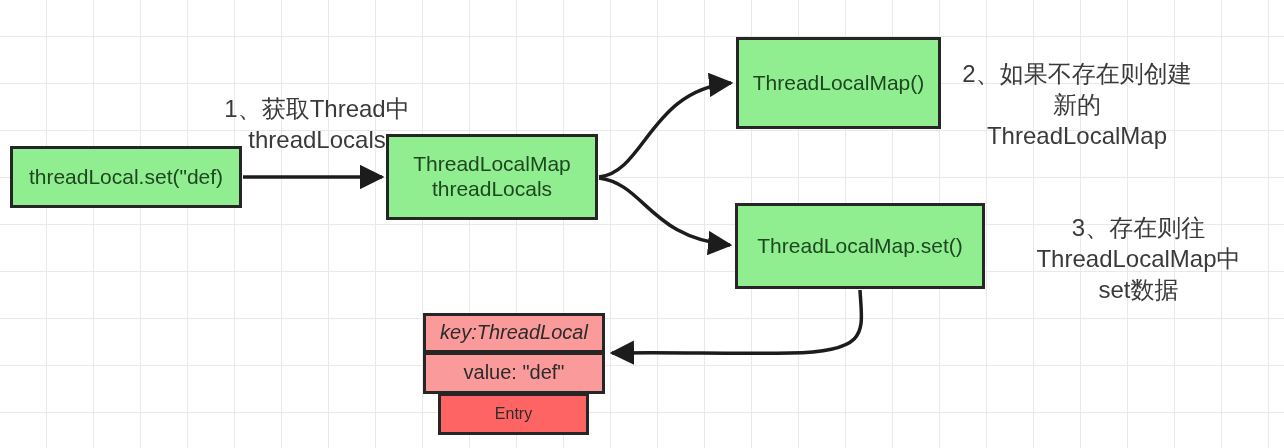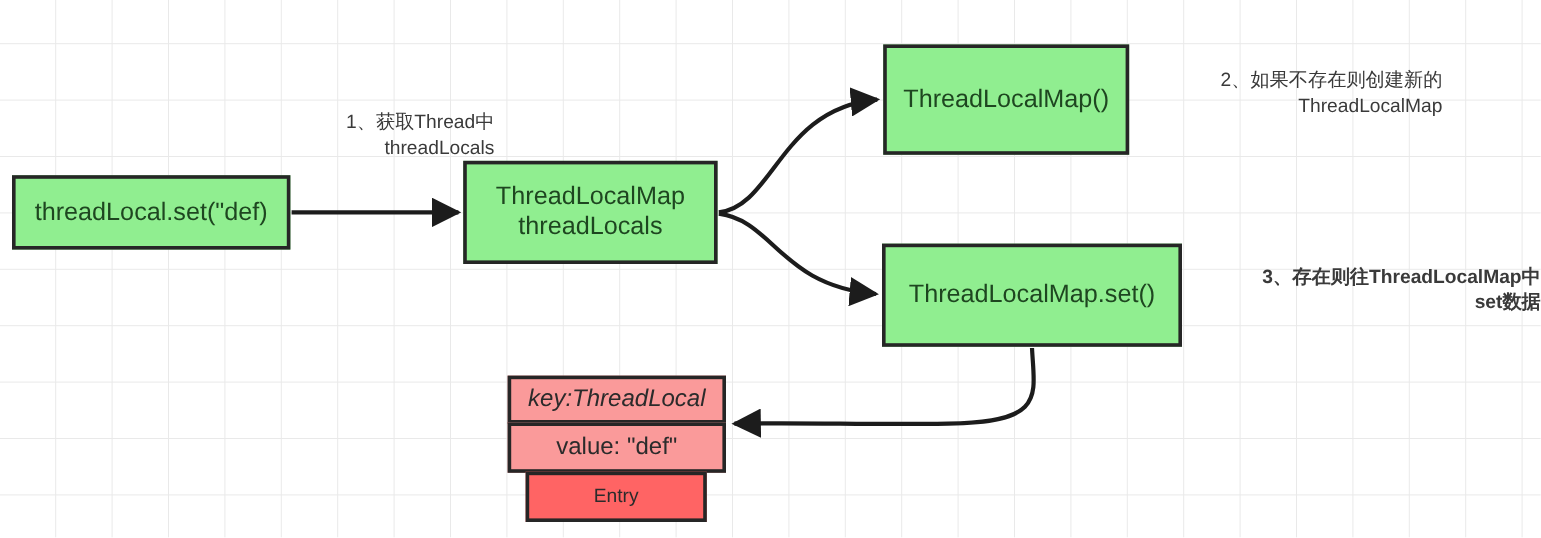--- a/index.html
+++ b/index.html
@@ -50,39 +50,39 @@
     font-size: 20px;
   }
   .entry-foot {
     background: #ff6464;
     color: #2b2b2b;
     font-size: 16px;
   }
   .label {
     position: absolute;
     color: #3a3a3a;
-    font-size: 16px;
+    font-size: 24px;
     line-height: 1.3;
-    text-align: right;
+    text-align: center;
     white-space: pre-line;
   }
 
   
   #node-set          { left: 10px;  top: 146px; width: 232px; height: 62px; }
   #node-threadlocals { left: 386px; top: 134px; width: 212px; height: 86px; }
   #node-newmap       { left: 736px; top: 37px;  width: 205px; height: 92px; }
   #node-mapset       { left: 735px; top: 203px; width: 250px; height: 86px; }
   #entry-key         { left: 423px; top: 313px; width: 182px; height: 40px; font-style: italic; }
   #entry-value       { left: 423px; top: 352px; width: 182px; height: 42px; }
   #entry-label       { left: 438px; top: 393px; width: 151px; height: 42px; }
 
   
   #label-1 { left: 222px; top: 93px;  width: 190px; }
   #label-2 { left: 952px; top: 58px;  width: 250px; }
-  #label-3 { left: 993px; top: 222px; width: 291px; font-weight: bold; }
+  #label-3 { left: 993px; top: 212px; width: 291px; }
   #label-4 { left: 766px; top: 365px; width: 312px; }
 </style>
 </head>
 <body>
 
 <div id="canvas">
 
   <svg id="edges" viewBox="0 0 1284 448" xmlns="http://www.w3.org/2000/svg">
     <defs>
       <marker id="arrow" viewBox="0 0 10 10" refX="9" refY="5" markerWidth="7" markerHeight="7" orient="auto-start-reverse">

